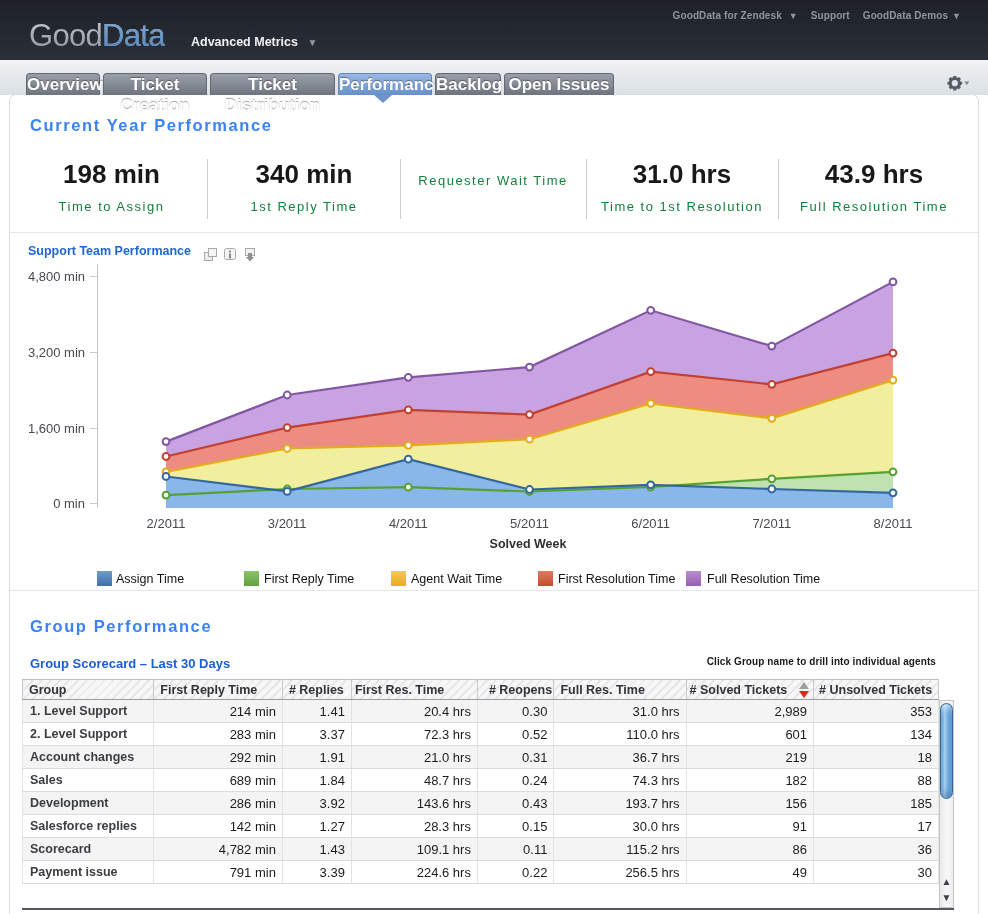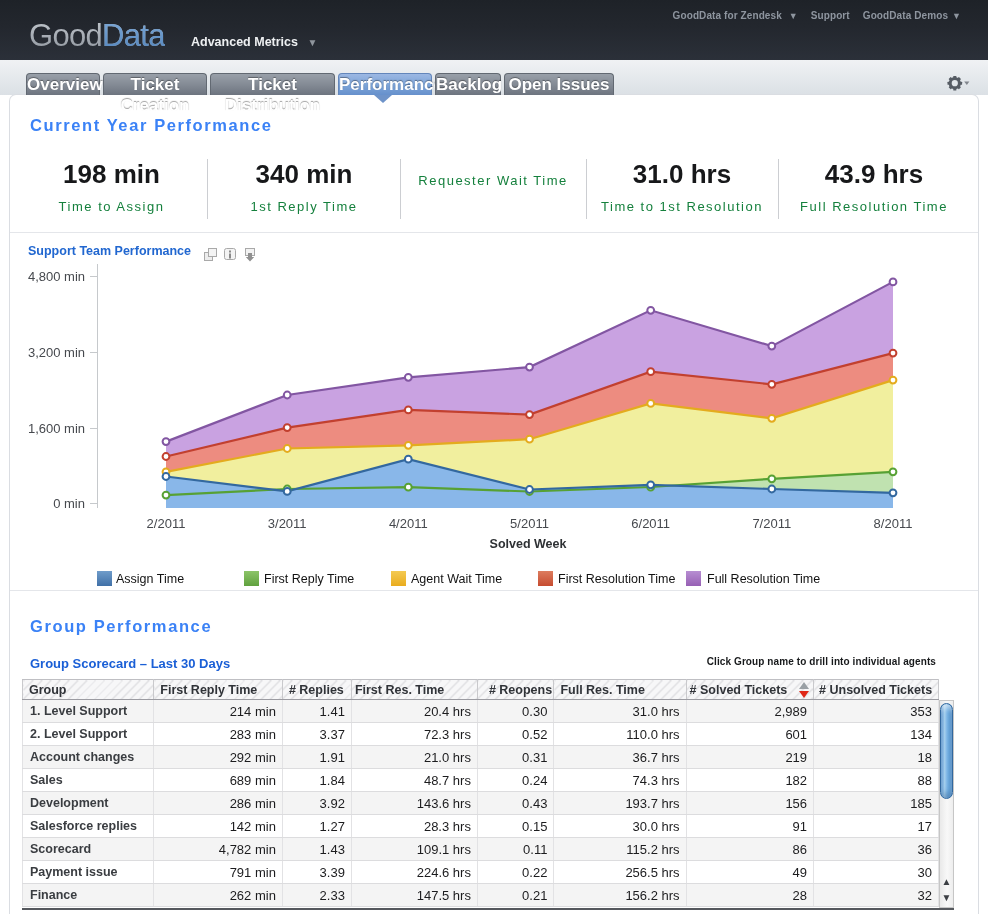--- a/index.html
+++ b/index.html
@@ -362,30 +362,20 @@
   <tr>
         <td class="g">Payment issue</td>
         <td>791 min</td>
         <td>3.39</td>
         <td>224.6 hrs</td>
         <td>0.22</td>
         <td>256.5 hrs</td>
         <td>49</td>
         <td>30</td>
       </tr>
-  <tr class="odd">
-        <td class="g">Finance</td>
-        <td>262 min</td>
-        <td>2.33</td>
-        <td>147.5 hrs</td>
-        <td>0.21</td>
-        <td>156.2 hrs</td>
-        <td>28</td>
-        <td>32</td>
-      </tr>
 </tbody>
   </table>
 
 <div id="sbar"></div>
 <div id="sthumb"></div>
 <div class="sarr" style="top:877px;">▲</div>
 <div class="sarr" style="top:893px;">▼</div>
 <div id="btmline"></div>
 
 </body></html>

